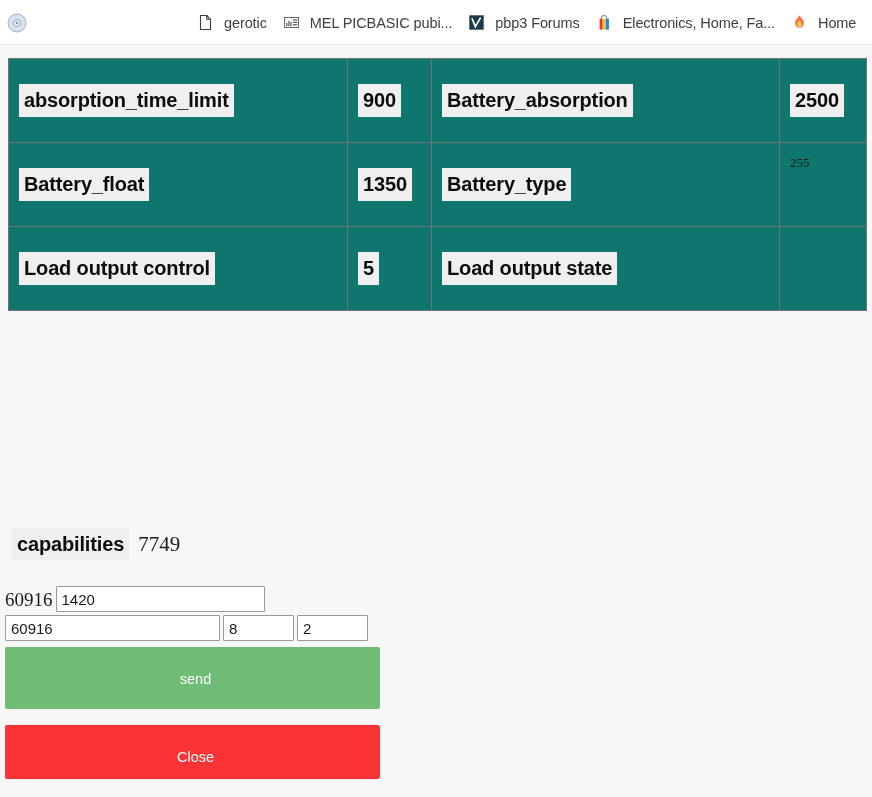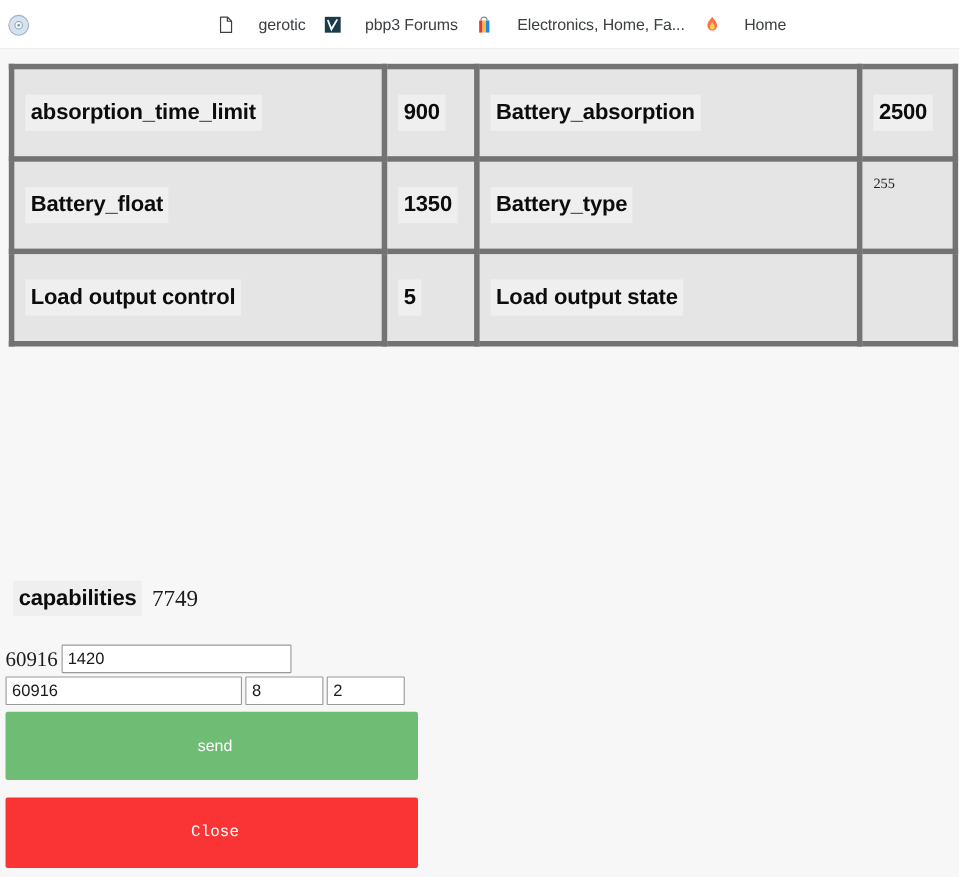--- a/index.html
+++ b/index.html
@@ -42,21 +42,21 @@
     display: flex;
     align-items: center;
     justify-content: center;
     flex: 0 0 auto;
   }
   .bb-spacer { width: 155px; flex: 0 0 auto; }
 
   .bookmark {
     display: flex;
     align-items: center;
-    gap: 21px;
+    gap: 10px;
     padding: 4px 8px;
     border-radius: 4px;
     flex: 0 0 auto;
     white-space: nowrap;
     cursor: default;
     text-align: center;
   }
   .bookmark .bm-label {
     font-size: 14.5px;
     color: #3c4043;
@@ -85,22 +85,22 @@
   .settings-table {
     position: absolute;
     left: 8px;
     top: 13px;
     width: 858px;
     border-collapse: collapse;
     background: #ffffff;
     table-layout: fixed;
   }
   .settings-table td {
-    border: 5px solid #737373;
-    background: #e5e5e5;
+    border: 1px solid #737373;
+    background: #0f766e;
     padding: 0;
     height: 84px;
     vertical-align: middle;
     box-sizing: border-box;
     margin-top: 40px;
   }
   .col-label-l { width: 339px; }
   .col-val-l   { width: 84px;  }
   .col-label-r { width: 348px; }
   .col-val-r   { width: 87px;  }
@@ -201,24 +201,23 @@
     padding-left: 12px;
   }
   .btn-send {
     background: #6fbd74;
     height: 62px;
     margin-top: 6px;
     line-height: 62px;
   }
   .btn-close {
     background: #fa3434;
-    height: 64px;
+    height: 54px;
     margin-top: 16px;
     line-height: 62px;
-    font-family: Liberation Mono, monospace;
   }
 </style>
 </head>
 <body>
 
 <div class="bookmark-bar">
 
   <div class="bb-left-icon">
     <svg width="20" height="20" viewBox="0 0 20 20" aria-hidden="true">
       <circle cx="10" cy="10" r="9" fill="#d8e2ee" stroke="#9db2c9" stroke-width="1"></circle>
@@ -232,20 +231,34 @@
   <div class="bookmark">
     <span class="bm-ico">
       <svg width="17" height="17" viewBox="0 0 17 17">
         <path d="M3.5 1.5h6.2l3.8 3.8v10.2H3.5z" fill="#ffffff" stroke="#3c4043" stroke-width="1.1" stroke-linejoin="round"></path>
         <path d="M9.7 1.5v3.8h3.8" fill="none" stroke="#3c4043" stroke-width="1.1" stroke-linejoin="round"></path>
       </svg>
     </span>
     <span class="bm-label">gerotic</span>
   </div>
 
+  <div class="bookmark">
+    <span class="bm-ico">
+      <svg width="17" height="17" viewBox="0 0 17 17">
+        <rect x="1.5" y="3.5" width="14" height="10" fill="#ffffff" stroke="#6a6a6a" stroke-width="1"></rect>
+        <rect x="3" y="9" width="1.6" height="3.2" fill="#7e7e7e"></rect>
+        <rect x="5.1" y="7" width="1.6" height="5.2" fill="#7e7e7e"></rect>
+        <rect x="7.2" y="8" width="1.6" height="4.2" fill="#7e7e7e"></rect>
+        <rect x="10" y="5.4" width="4.2" height="1.1" fill="#4a4a4a"></rect>
+        <rect x="10" y="7.8" width="4.2" height="1.1" fill="#4a4a4a"></rect>
+        <rect x="10" y="10.2" width="4.2" height="1.1" fill="#4a4a4a"></rect>
+      </svg>
+    </span>
+    <span class="bm-label">MEL PICBASIC pubi...</span>
+  </div>
 
   <div class="bookmark">
     <span class="bm-ico">
       <svg width="17" height="17" viewBox="0 0 17 17">
         <rect x="1.3" y="1.3" width="14.4" height="14.4" fill="#1b3a4b"></rect>
         <path d="M4 4.2 L7.3 12.6 L12.6 3.6" fill="none" stroke="#ffffff" stroke-width="1.7" stroke-linejoin="miter"></path>
       </svg>
     </span>
     <span class="bm-label">pbp3 Forums</span>
   </div>

